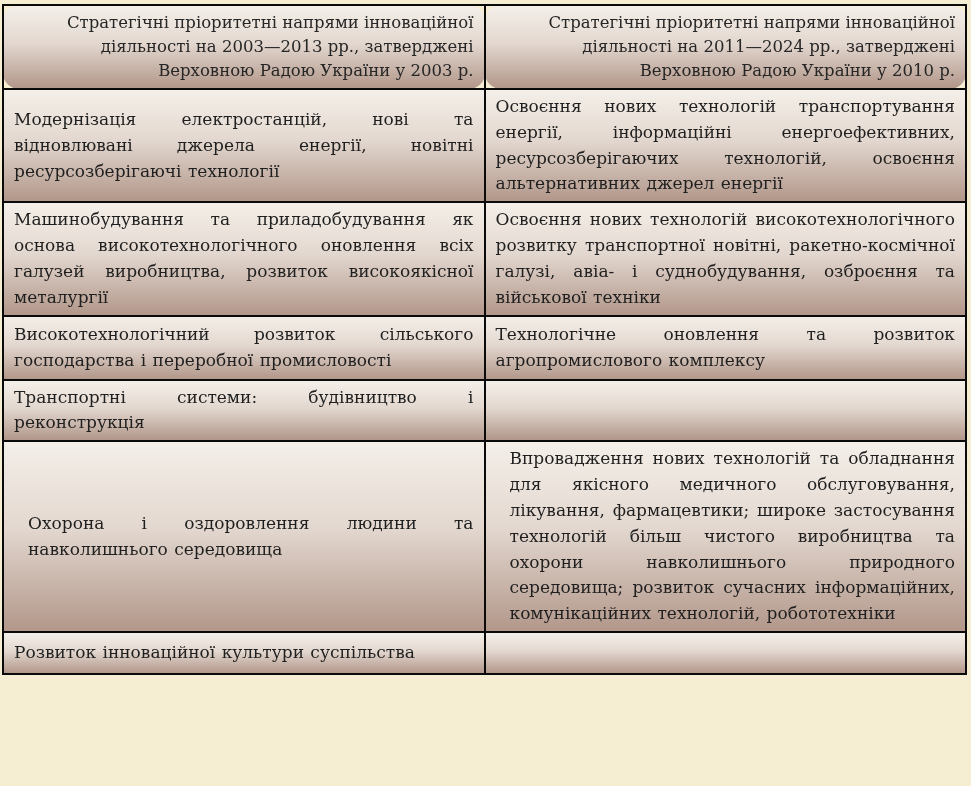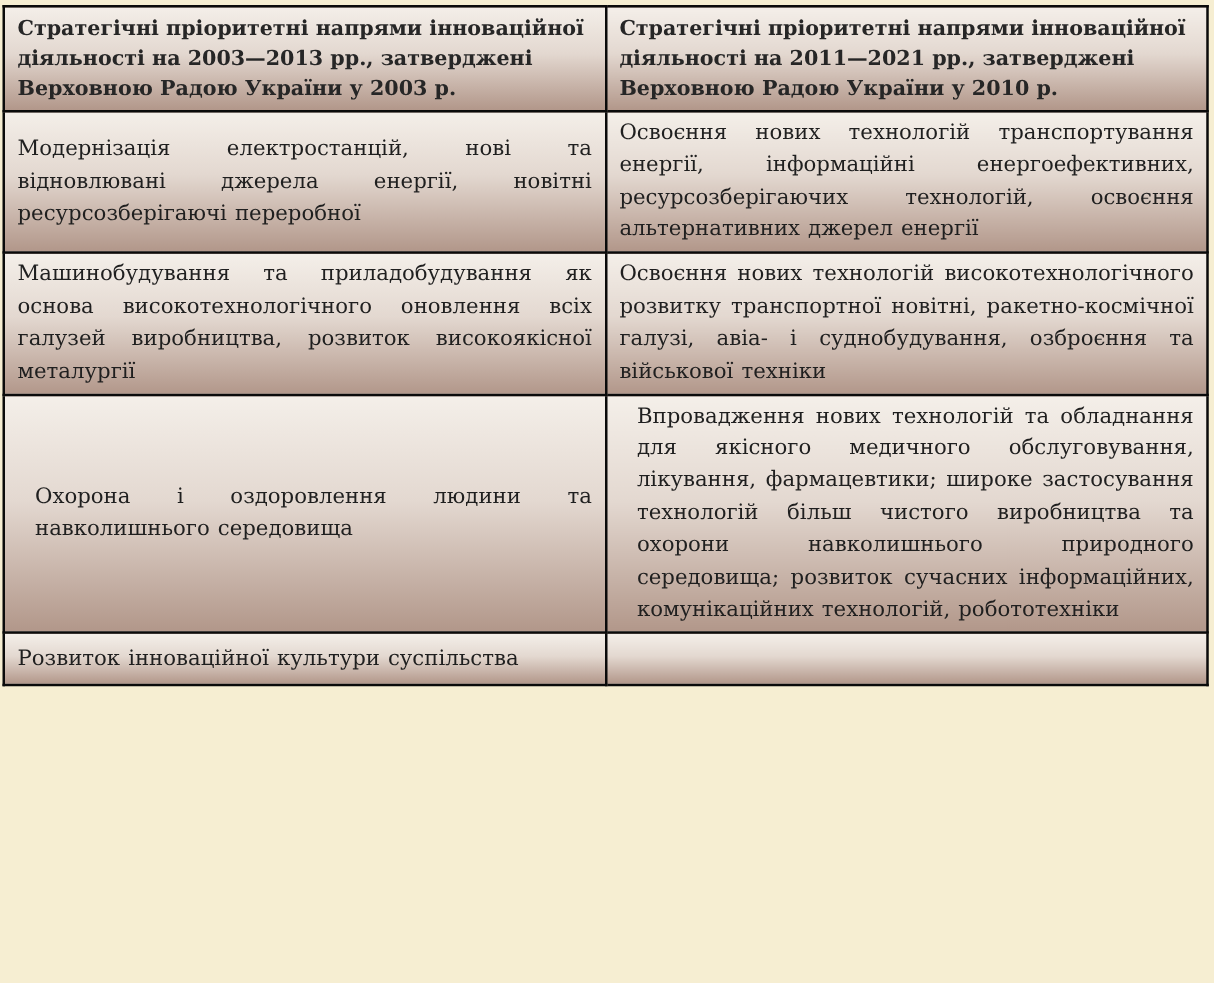--- a/index.html
+++ b/index.html
@@ -23,25 +23,26 @@
   table.priorities th,
   table.priorities td {
     border: 2px solid #0a0a0a;
     background: linear-gradient(to bottom, #f4efe9 0%, #e3d8d0 45%, #b2978a 100%);
     vertical-align: middle;
     color: #1f1f1f;
     padding: 4px 10px;
     box-sizing: border-box;
   }
   table.priorities th {
-    font-weight: bold;
-    text-align: left;
+    font-weight: normal;
+    text-align: right;
     font-size: 16.5px;
     line-height: 1.45;
     color: #262626;
+    border-radius: 16px;
   }
   table.priorities td {
     text-align: justify;
     font-size: 17px;
     line-height: 1.52;
     word-spacing: 1px;
   }
   tr.r-header th { height: 84px; }
   tr.r0 td { height: 106px; }
   tr.r1 td { height: 112px; }
@@ -56,31 +57,39 @@
 <body>
 
 <table class="priorities">
   <colgroup>
       <col>
       <col>
     </colgroup>
   <thead>
     <tr class="r-header">
       <th>Стратегічні пріоритетні напрями інноваційної діяльності на 2003—2013 рр., затверджені Верховною Радою України у 2003 р.</th>
-      <th>Стратегічні пріоритетні напрями інноваційної діяльності на 2011—2021 рр., затверджені Верховною Радою України у 2010 р.</th>
+      <th>Стратегічні пріоритетні напрями інноваційної діяльності на 2011—2024 рр., затверджені Верховною Радою України у 2010 р.</th>
     </tr>
   </thead>
   <tbody>
     <tr class="r0">
-      <td>Модернізація електростанцій, нові та відновлювані джерела енергії, новітні ресурсозберігаючі переробної</td>
+      <td>Модернізація електростанцій, нові та відновлювані джерела енергії, новітні ресурсозберігаючі технології</td>
       <td>Освоєння нових технологій транспортування енергії, інформаційні енергоефективних, ресурсозберігаючих технологій, освоєння альтернативних джерел енергії</td>
     </tr>
     <tr class="r1">
       <td>Машинобудування та приладобудування як основа високотехнологічного оновлення всіх галузей виробництва, розвиток високоякісної металургії</td>
       <td>Освоєння нових технологій високотехнологічного розвитку транспортної новітні, ракетно-космічної галузі, авіа- і суднобудування, озброєння та військової техніки</td>
+    </tr>
+    <tr class="r4">
+      <td>Високотехнологічний розвиток сільського господарства і переробної промисловості</td>
+      <td>Технологічне оновлення та розвиток агропромислового комплексу</td>
+    </tr>
+    <tr class="r5">
+      <td>Транспортні системи: будівництво і реконструкція</td>
+      <td></td>
     </tr>
     <tr class="r6">
       <td>Охорона і оздоровлення людини та навколишнього середовища</td>
       <td>Впровадження нових технологій та обладнання для якісного медичного обслуговування, лікування, фармацевтики; широке застосування технологій більш чистого виробництва та охорони навколишнього природного середовища; розвиток сучасних інформаційних, комунікаційних технологій, робототехніки</td>
     </tr>
     <tr class="r7">
       <td>Розвиток інноваційної культури суспільства</td>
       <td></td>
     </tr>
   </tbody>

